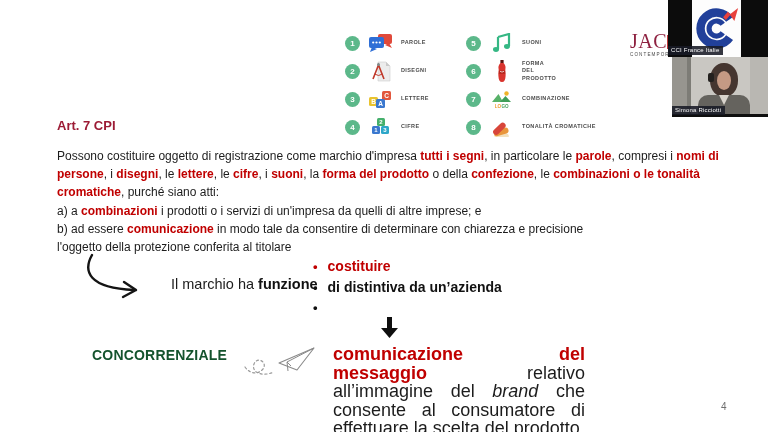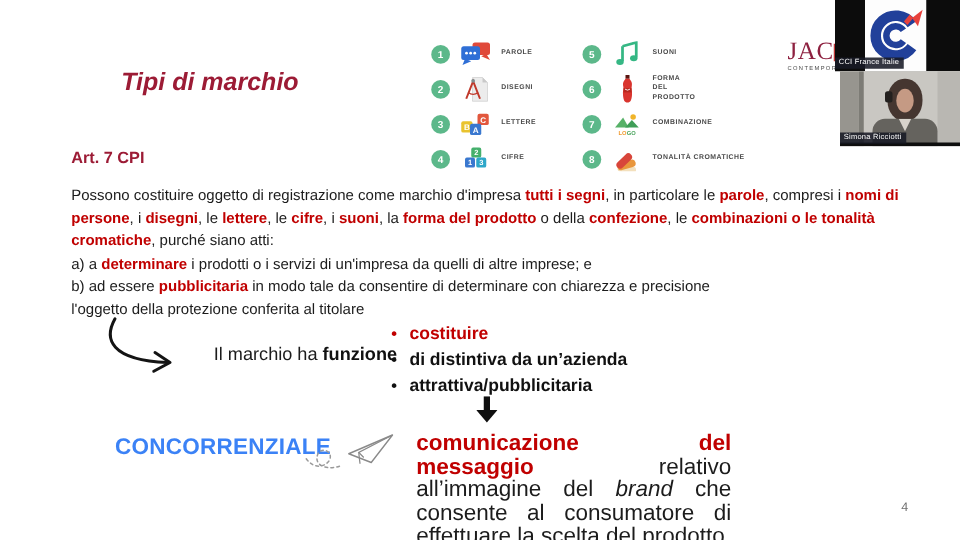--- a/index.html
+++ b/index.html
@@ -26,21 +26,21 @@
   .tm-label.wrap{width:34px;}
   
   .sketch-arrow{position:absolute;left:80px;top:253px;}
   .func-label{position:absolute;left:152px;top:276px;font-size:14.5px;margin-left:19px;}
   .func-bullets{position:absolute;left:313px;top:258px;list-style:none;margin:0;padding:0;}
   .func-bullets li{display:flex;align-items:baseline;margin-bottom:5px;font-size:14px;font-weight:bold;color:#111;}
   .func-bullets li .dot{margin-right:10px;font-size:13px;}
   .func-bullets li.red, .func-bullets li.red .dot{color:#c00000;}
   .down-arrow{position:absolute;left:381px;top:317px;}
   
-  .conc{position:absolute;left:92px;top:347px;font-size:18px;font-weight:bold;color:#3b82f6;letter-spacing:.2px;}
+  .conc{position:absolute;left:92px;top:347px;font-size:14px;font-weight:bold;color:#14532d;letter-spacing:.2px;}
   .plane{position:absolute;left:240px;top:340px;}
   .message{position:absolute;left:333px;top:345px;width:252px;font-size:18px;line-height:18.6px;text-align:justify;}
   .pagenum{position:absolute;left:721px;top:401px;font-size:10px;color:#6e6e6e;}
   
   .jac{position:absolute;left:630px;top:31px;width:130px;}
   .jac-name{font-family:"Liberation Serif",serif;font-size:20px;color:#8e2140;letter-spacing:.5px;line-height:20px;}
   .jac-sliver{position:absolute;left:37px;top:4px;width:2px;height:14px;background:#c03a3a;}
   .jac-tag{font-size:4.6px;letter-spacing:1.1px;color:#4a4a4a;margin-top:1px;white-space:nowrap;}
   
   .vid{position:absolute;overflow:hidden;z-index:5;}
@@ -59,21 +59,20 @@
   .cam-headset{position:absolute;left:36px;top:16px;width:6px;height:9px;border-radius:2px;background:#23201e;}
   .cam-body{position:absolute;left:26px;top:38px;width:52px;height:22px;border-radius:10px 10px 0 0;background:#65635e;}
   .cam-collar{position:absolute;left:47px;top:38px;width:10px;height:10px;background:#d8d3cc;clip-path:polygon(50% 100%,0 0,100% 0);}
   .cam-bottom{position:absolute;left:0;bottom:0;width:96px;height:3px;background:#0e0e0e;}
 </style>
 </head>
 <body>
 
 <div class="screen">
 
-  <div class="title">Tipi di marchio</div>
 
   <div class="tm-grid">
 
     <div class="tm-row c1 g1">
       <span class="tm-num">1</span>
       <span class="tm-ic">
         <svg width="25" height="20" viewBox="0 0 25 20">
           <rect x="10" y="1" width="14" height="10" rx="2" fill="#e0493a"></rect>
           <path d="M21 10 l3 5 -7 -3 z" fill="#e0493a"></path>
           <rect x="1" y="4" width="15" height="11" rx="2" fill="#2f6fd6"></rect>
@@ -190,43 +189,42 @@
 
   <div class="jac">
     <div class="jac-name">JAC</div>
     <div class="jac-sliver"></div>
     <div class="jac-tag">CONTEMPORARY IP LAWYERS</div>
   </div>
 
   <div class="art">Art. 7 CPI</div>
 
   <div class="mainpara"><span class="run-normal">Possono costituire oggetto di registrazione come marchio d'impresa </span><span class="run-redbold">tutti i segni</span><span class="run-normal">, in particolare le </span><span class="run-redbold">parole</span><span class="run-normal">, compresi i </span><span class="run-redbold">nomi di persone</span><span class="run-normal">, i </span><span class="run-redbold">disegni</span><span class="run-normal">, le </span><span class="run-redbold">lettere</span><span class="run-normal">, le </span><span class="run-redbold">cifre</span><span class="run-normal">, i </span><span class="run-redbold">suoni</span><span class="run-normal">, la </span><span class="run-redbold">forma del prodotto</span><span class="run-normal"> o della </span><span class="run-redbold">confezione</span><span class="run-normal">, le </span><span class="run-redbold">combinazioni o le tonalità cromatiche</span><span class="run-normal">, purché siano atti:
-a) a </span><span class="run-redbold">determinare</span><span class="run-normal"> i prodotti o i servizi di un'impresa da quelli di altre imprese; e
-b) ad essere </span><span class="run-redbold">pubblicitaria</span><span class="run-normal"> in modo tale da consentire di determinare con chiarezza e precisione
+a) a </span><span class="run-redbold">combinazioni</span><span class="run-normal"> i prodotti o i servizi di un'impresa da quelli di altre imprese; e
+b) ad essere </span><span class="run-redbold">comunicazione</span><span class="run-normal"> in modo tale da consentire di determinare con chiarezza e precisione
 l'oggetto della protezione conferita al titolare</span></div>
 
   <svg class="sketch-arrow" width="70" height="48" viewBox="0 0 70 48">
     <path d="M12 2 C3 18 8 35 54 37" fill="none" stroke="#141414" stroke-width="2.4" stroke-linecap="round"></path>
     <path d="M56 37 L44 29 M56 37 L43 44" fill="none" stroke="#141414" stroke-width="2.4" stroke-linecap="round"></path>
   </svg>
 
   <div class="func-label"><span class="run-normal">Il marchio ha </span><span class="run-bold">funzione</span></div>
 
   <ul class="func-bullets">
     <li class="red">
         <span class="dot">•</span>
         <span>costituire</span>
       </li>
     <li>
         <span class="dot">•</span>
         <span>di distintiva da un’azienda</span>
       </li>
     <li>
         <span class="dot">•</span>
-        <span>attrattiva/pubblicitaria</span>
       </li>
   </ul>
 
   <svg class="down-arrow" width="17" height="22" viewBox="0 0 17 22">
     <rect x="6" y="0" width="5" height="12" fill="#0f0f0f"></rect>
     <polygon points="0,11 17,11 8.5,21" fill="#0f0f0f"></polygon>
   </svg>
 
   <div class="conc">CONCORRENZIALE</div>
 

